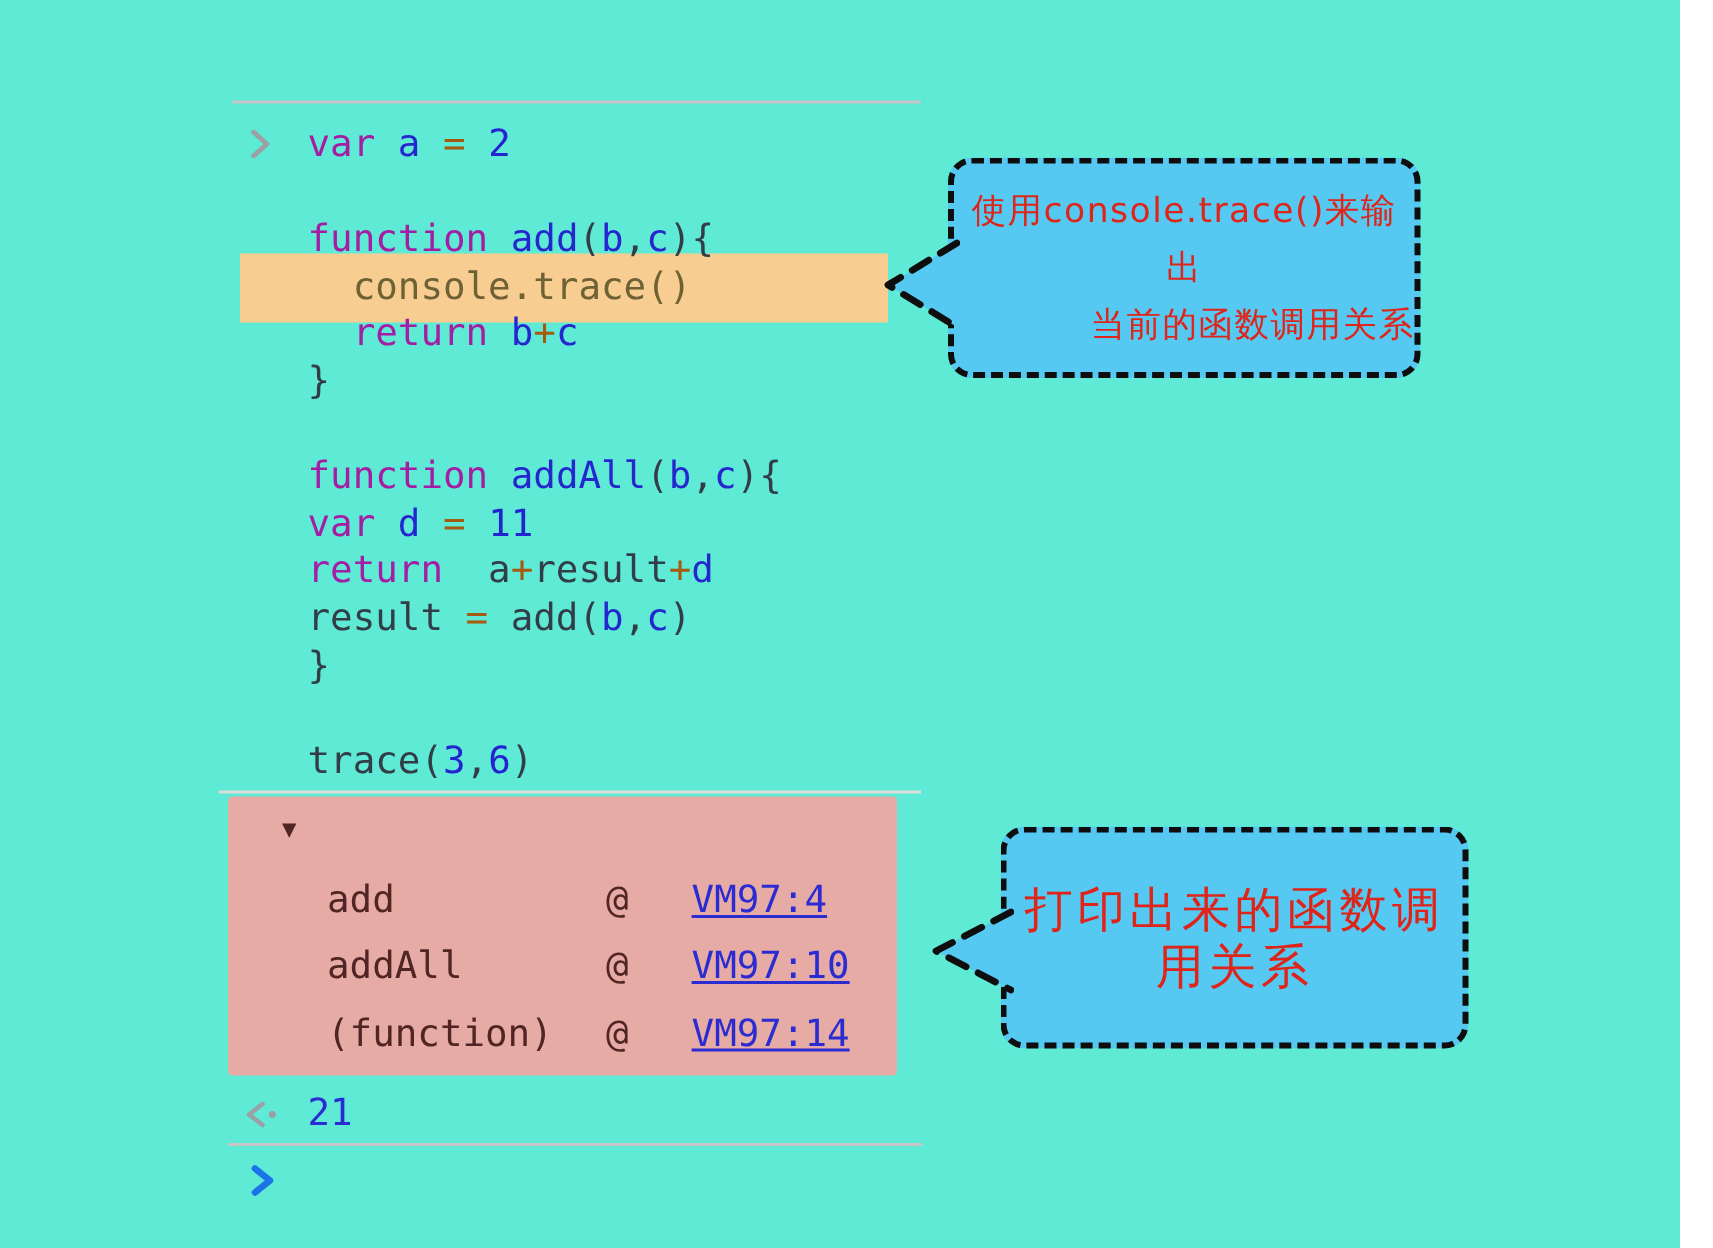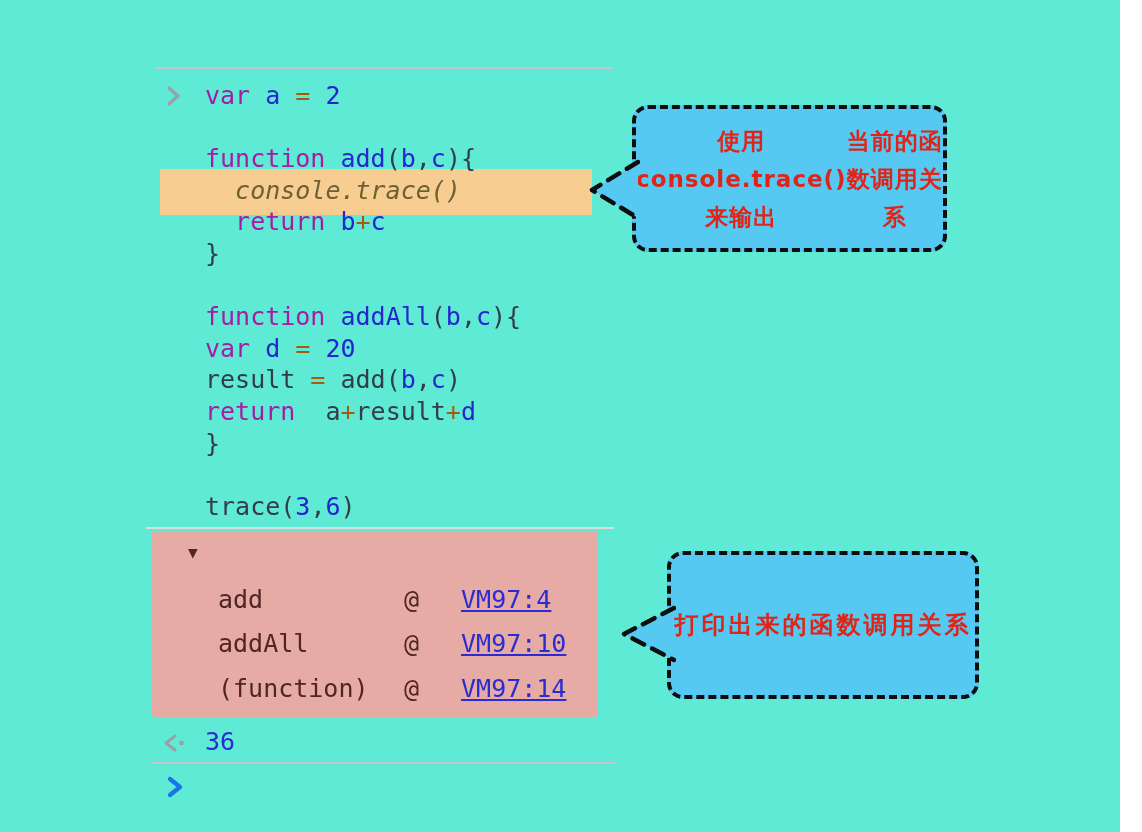--- a/index.html
+++ b/index.html
@@ -12,21 +12,21 @@
   .hl-rect{position:absolute;left:160px;top:169px;width:432px;height:46px;
            background:var(--code-highlight-bg,#f8cd92);z-index:1;}
   .code-wrap{position:absolute;left:205px;top:80px;z-index:2;}
   .code-line{white-space:pre;font:25px/31.6px "DejaVu Sans Mono",monospace;height:31.6px;}
   .tk-kw{color:var(--keyword,#a41da4);}
   .tk-vr{color:var(--variable,#2626cf);}
   .tk-nm{color:var(--number,#2323d0);}
   .tk-op{color:var(--operator,#a6590f);}
   .tk-pl{color:var(--plain,#333d47);}
   .tk-fn{color:var(--variable,#2626cf);}
-  .tk-hl{color:var(--highlight-code,#6e6133);font-style:italic;}
+  .tk-hl{color:var(--highlight-code,#6e6133);}
 
   .chevron{position:absolute;}
 
   
   .trace-block{position:absolute;left:152px;top:531px;width:446px;height:186px;
                background:var(--trace-bg,#e6aba4);border-radius:3px;
                color:var(--trace-text,#502523);z-index:1;}
   .trace-header{padding:8px 0 0 36px;font:25px/30px "DejaVu Sans Mono",monospace;
                 display:flex;align-items:center;cursor:pointer;}
   .disclosure{font-size:16px;margin-right:3px;transform:translateY(-1px);}
@@ -37,27 +37,27 @@
   .trace-at{margin-right:12px;}
   .trace-link{color:var(--link,#2b2bd2);text-decoration:underline;cursor:pointer;margin-left:30px;}
 
   
   .result-value{position:absolute;left:205px;top:726px;
                 font:25px/31px "DejaVu Sans Mono",monospace;color:var(--link,#2b2bd2);}
 
   
   .callout{position:absolute;background:var(--callout-bg,#55c9f2);
            border:4.5px dashed #0e0e0e;border-radius:16px;
-           display:flex;flex-direction:row;align-items:center;justify-content:center;
-           z-index:3;font-weight:bold;}
+           display:flex;flex-direction:column;align-items:flex-end;justify-content:center;
+           z-index:3;}
   .callout-1{left:632px;top:105px;width:307px;height:139px;}
   .callout-2{left:667px;top:551px;width:304px;height:140px;}
   .callout p{margin:0;color:var(--callout-text,#e02419);font-size:23px;letter-spacing:1px;
              line-height:38px;text-align:center;font-family:"DejaVu Sans",sans-serif;}
-  .callout-2 p{font-size:24px;letter-spacing:3px;}
+  .callout-2 p{font-size:32px;letter-spacing:3px;}
   .arrow-svg{position:absolute;z-index:4;}
 </style>
 </head>
 <body>
 
 <div class="stage">
 
   <div class="divider" style="left:155px;top:67px;width:459px;height:2px;"></div>
   <div class="divider" style="left:146px;top:527px;width:468px;height:1.5px;background:#dcdcdc;"></div>
   <div class="divider" style="left:152px;top:762px;width:463px;height:2px;"></div>
@@ -72,23 +72,23 @@
 
   <div class="code-wrap">
       <div class="code-line"><span class="tk-kw">var</span><span class="tk-pl"> </span><span class="tk-vr">a</span><span class="tk-pl"> </span><span class="tk-op">=</span><span class="tk-pl"> </span><span class="tk-nm">2</span></div>
       <div class="code-line">&nbsp;</div>
       <div class="code-line"><span class="tk-kw">function</span><span class="tk-pl"> </span><span class="tk-fn">add</span><span class="tk-pl">(</span><span class="tk-vr">b</span><span class="tk-pl">,</span><span class="tk-vr">c</span><span class="tk-pl">){</span></div>
       <div class="code-line"><span class="tk-hl">  console.trace()</span></div>
       <div class="code-line"><span class="tk-pl">  </span><span class="tk-kw">return</span><span class="tk-pl"> </span><span class="tk-vr">b</span><span class="tk-op">+</span><span class="tk-vr">c</span></div>
       <div class="code-line"><span class="tk-pl">}</span></div>
       <div class="code-line">&nbsp;</div>
       <div class="code-line"><span class="tk-kw">function</span><span class="tk-pl"> </span><span class="tk-fn">addAll</span><span class="tk-pl">(</span><span class="tk-vr">b</span><span class="tk-pl">,</span><span class="tk-vr">c</span><span class="tk-pl">){</span></div>
-      <div class="code-line"><span class="tk-kw">var</span><span class="tk-pl"> </span><span class="tk-vr">d</span><span class="tk-pl"> </span><span class="tk-op">=</span><span class="tk-pl"> </span><span class="tk-nm">20</span></div>
+      <div class="code-line"><span class="tk-kw">var</span><span class="tk-pl"> </span><span class="tk-vr">d</span><span class="tk-pl"> </span><span class="tk-op">=</span><span class="tk-pl"> </span><span class="tk-nm">11</span></div>
+      <div class="code-line"><span class="tk-kw">return</span><span class="tk-pl">  a</span><span class="tk-op">+</span><span class="tk-pl">result</span><span class="tk-op">+</span><span class="tk-vr">d</span></div>
       <div class="code-line"><span class="tk-pl">result </span><span class="tk-op">=</span><span class="tk-pl"> add(</span><span class="tk-vr">b</span><span class="tk-pl">,</span><span class="tk-vr">c</span><span class="tk-pl">)</span></div>
-      <div class="code-line"><span class="tk-kw">return</span><span class="tk-pl">  a</span><span class="tk-op">+</span><span class="tk-pl">result</span><span class="tk-op">+</span><span class="tk-vr">d</span></div>
       <div class="code-line"><span class="tk-pl">}</span></div>
       <div class="code-line">&nbsp;</div>
       <div class="code-line"><span class="tk-pl">trace(</span><span class="tk-nm">3</span><span class="tk-pl">,</span><span class="tk-nm">6</span><span class="tk-pl">)</span></div>
     </div>
 
   <div class="trace-block">
     <div class="trace-header">
       <span class="disclosure">▼</span>
     </div>
     <div class="trace-rows">
@@ -109,21 +109,21 @@
         </div>
       </div>
   </div>
 
   <div class="chevron" style="left:161px;top:732px;">
     <svg width="28" height="22" viewBox="0 0 28 22">
       <polyline points="14,4 5,11 14,18" fill="none" stroke="var(--prompt-gray,#9aa0a6)" stroke-width="3" stroke-linecap="round" stroke-linejoin="round"></polyline>
       <circle cx="20.5" cy="11" r="2.3" fill="var(--prompt-gray,#9aa0a6)"></circle>
     </svg>
   </div>
-  <div class="result-value">36</div>
+  <div class="result-value">21</div>
 
   <div class="chevron" style="left:166px;top:775px;">
     <svg width="19" height="24" viewBox="0 0 19 24">
       <polyline points="4,4 14,12 4,20" fill="none" stroke="var(--prompt-blue,#1b73e8)" stroke-width="4.4" stroke-linecap="round" stroke-linejoin="round"></polyline>
     </svg>
   </div>
 
   <div class="callout callout-1">
     <p>使用console.trace()来输出</p>
     <p>当前的函数调用关系</p>

